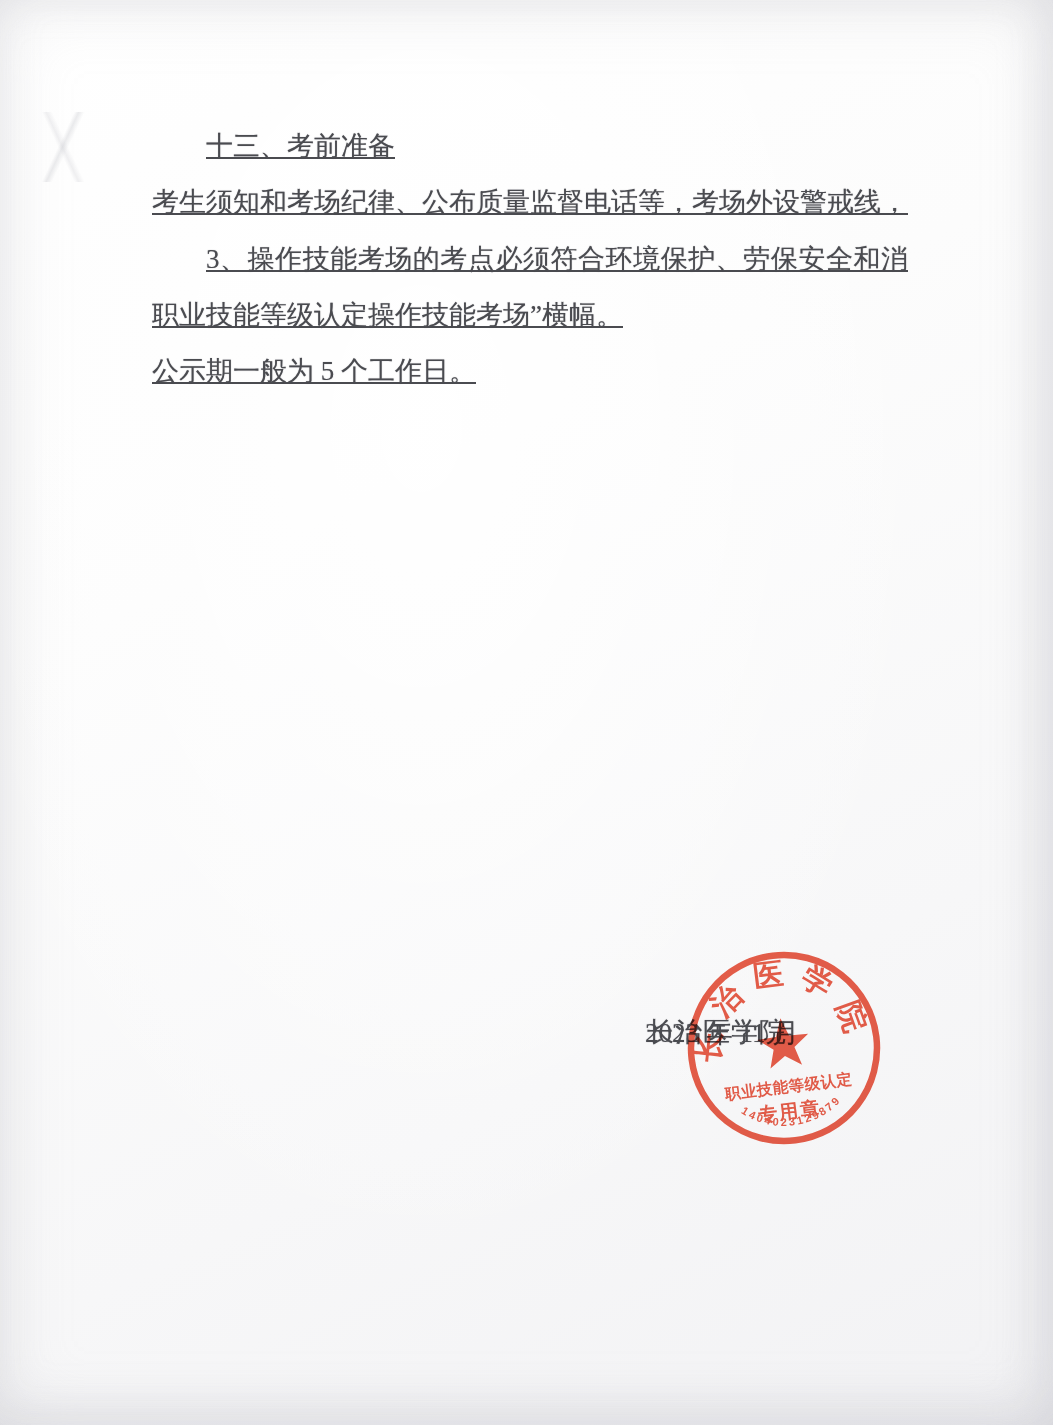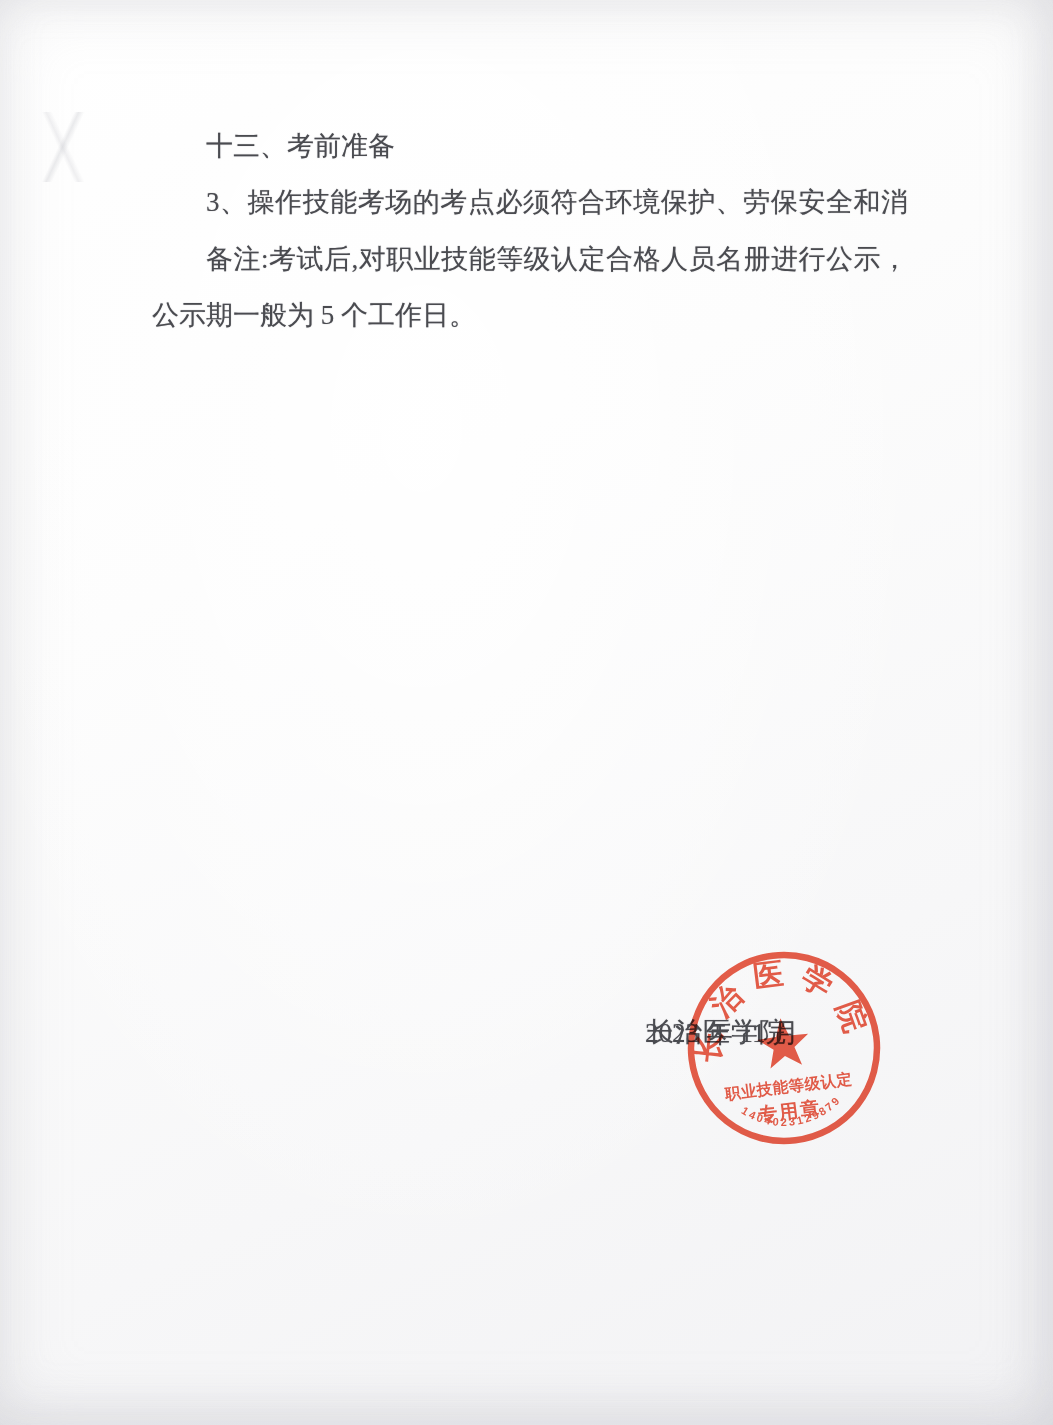--- a/index.html
+++ b/index.html
@@ -21,21 +21,21 @@
     background:
       linear-gradient(115deg, transparent 46%, rgba(196,197,203,.35) 49%, transparent 53%),
       linear-gradient(65deg, transparent 46%, rgba(200,200,206,.28) 49%, transparent 53%);
     pointer-events:none;
   }
   .doc-text{
     position:absolute;left:152px;top:118px;width:756px;
     font-size:27px;color:#4a4b50;
     text-shadow:0 0 1px rgba(90,90,96,.55);
   }
-  .line{line-height:56.3px;white-space:nowrap;}
+  .line{line-height:56.3px;white-space:nowrap;text-decoration:underline;}
   .indent{padding-left:54px;}
   .j{text-align:justify;text-align-last:justify;white-space:normal;}
   .signature{position:absolute;left:0;top:0;color:#4a4b50;text-shadow:0 0 1px rgba(90,90,96,.55);}
   .sig-name{position:absolute;left:647px;top:1014px;font-size:27px;letter-spacing:1px;white-space:nowrap;}
   .sig-date{position:absolute;left:645px;top:1015px;font-size:27px;white-space:nowrap;}
   .seal{
     position:absolute;left:684px;top:948px;width:200px;height:200px;
     transform:rotate(-7deg);
     mix-blend-mode:multiply;opacity:.92;
   }
@@ -46,22 +46,23 @@
   .seal .row2{font-size:19px;letter-spacing:2px;}
   .seal .num{font-size:11px;letter-spacing:2.4px;}
 </style>
 </head>
 <body>
 
 <div class="page">
 
   <div class="doc-text">
     <div class="line indent">十三、考前准备</div>
+    <div class="line j">考生须知和考场纪律、公布质量监督电话等，考场外设警戒线，</div>
     <div class="line indent j">3、操作技能考场的考点必须符合环境保护、劳保安全和消</div>
-    <div class="line indent j">备注:考试后,对职业技能等级认定合格人员名册进行公示，</div>
+    <div class="line">职业技能等级认定操作技能考场”横幅。</div>
     <div class="line">公示期一般为 5 个工作日。</div>
   </div>
 
   <div class="signature">
     <div class="sig-name">长治医学院</div>
     <div class="sig-date">2023 年 11 月</div>
   </div>
 
   <div class="seal">
     <svg viewBox="0 0 200 200" width="200" height="200">

